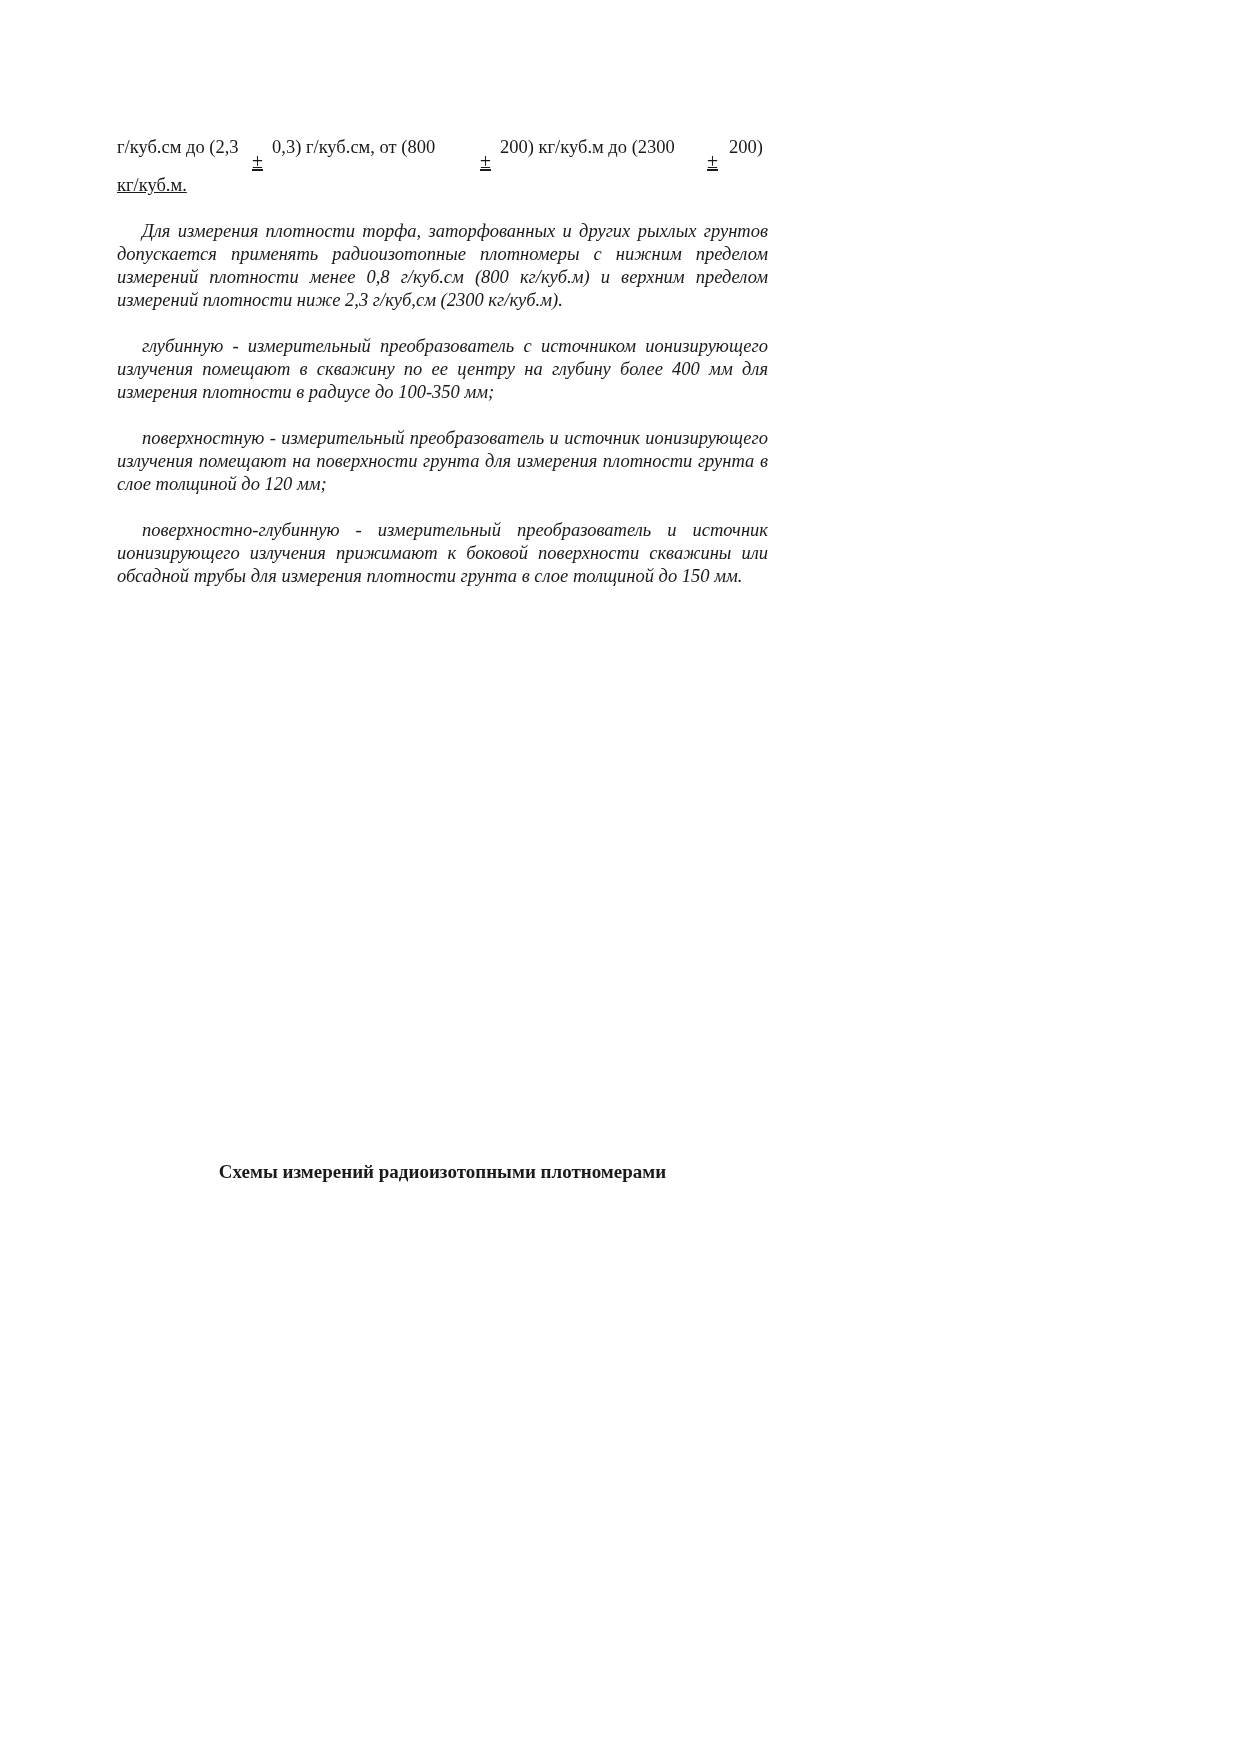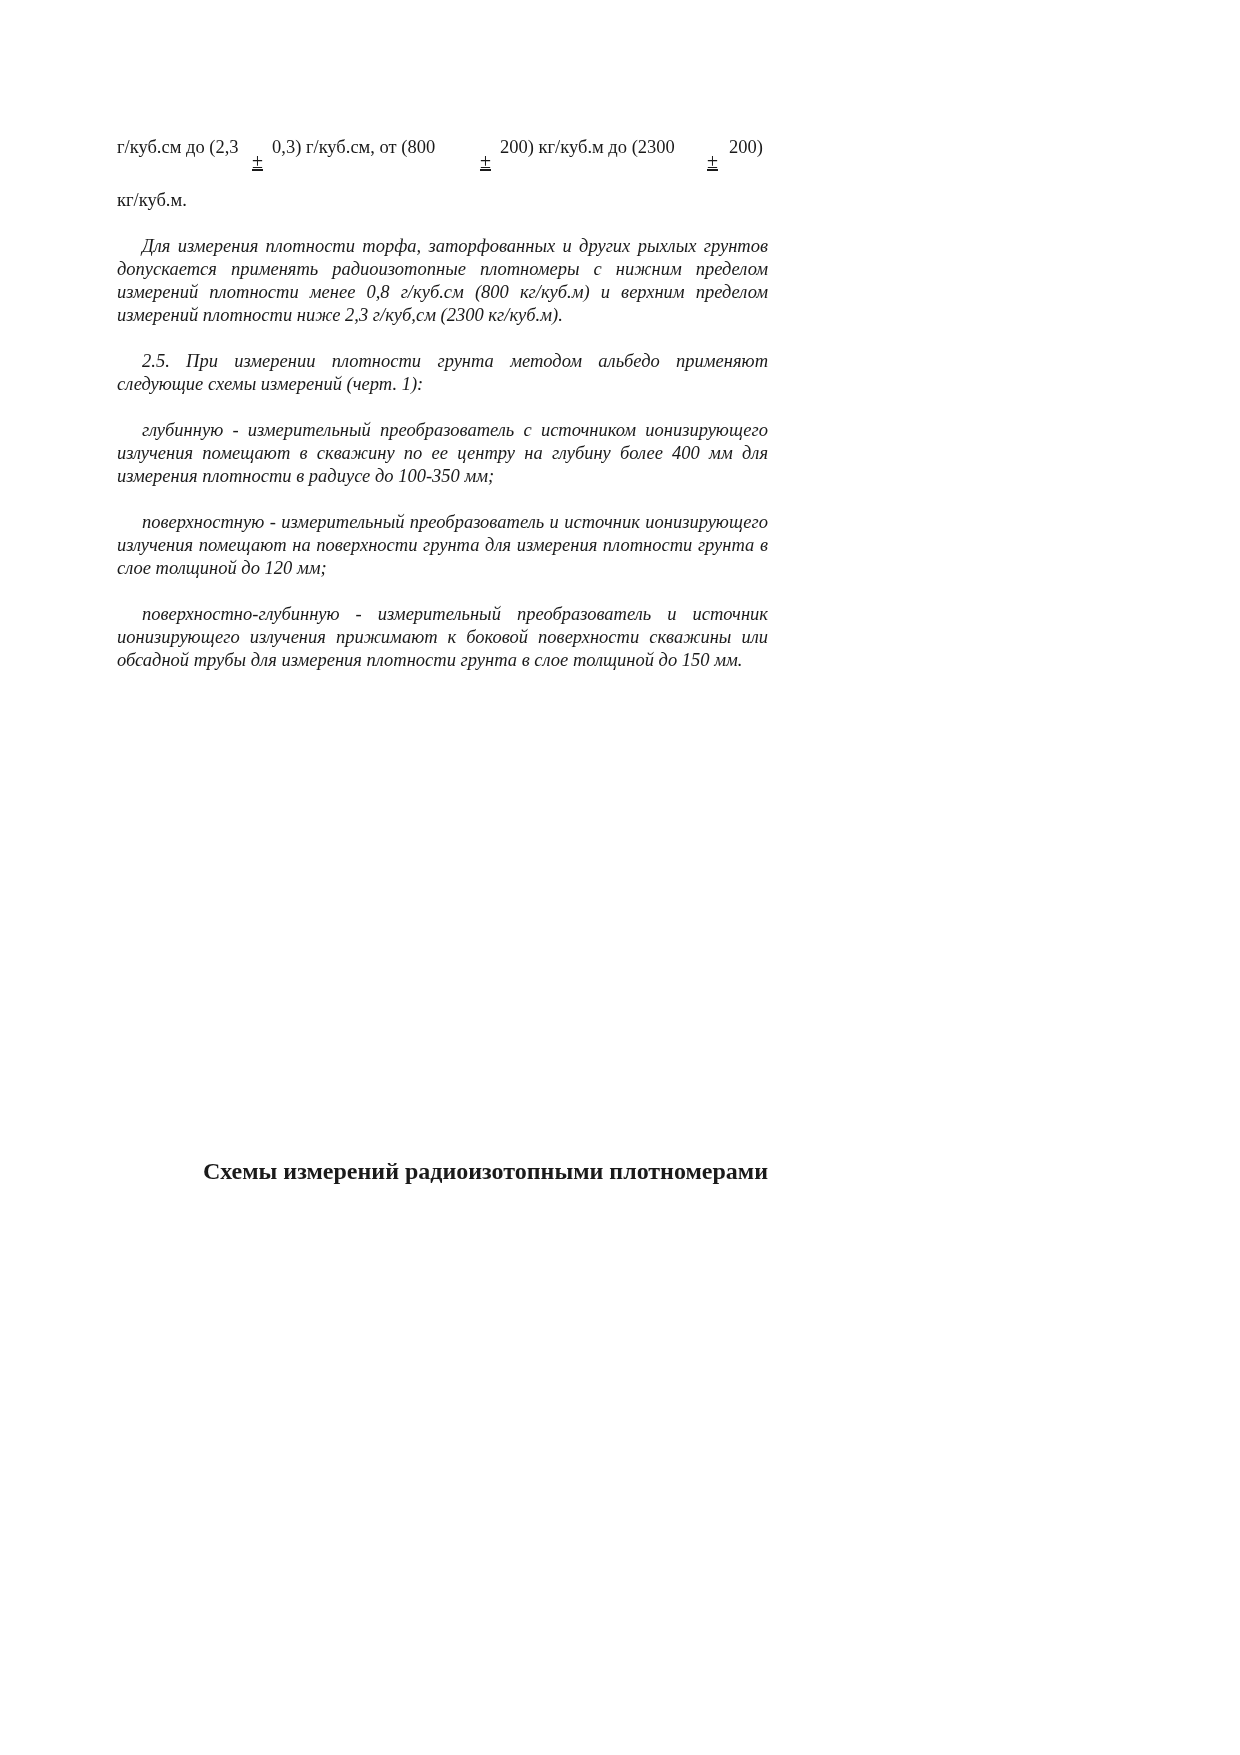--- a/index.html
+++ b/index.html
@@ -35,62 +35,62 @@
       top: 0;
     }
     .pm {
       position: absolute;
       top: 14px;
       font-size: 20px;
       text-decoration: underline;
       text-underline-offset: 1px;
     }
     .after-first {
-      margin-top: 30px;
+      margin-top: 15px;
+      text-decoration: underline;
     }
     p {
       margin: 0;
       text-align: justify;
       text-indent: 25px;
     }
     .p-noindent {
       text-indent: 0;
     }
     .para-gap {
       margin-top: 23px;
       font-style: italic;
     }
     .caption {
       position: absolute;
       left: 117px;
       top: 1160px;
       width: 651px;
-      text-align: right;
+      text-align: center;
       font-weight: bold;
-      font-size: 24px;
+      font-size: 19px;
       line-height: 23px;
     }
   </style>
 </head>
 <body>
 
 <div class="page">
   <div class="line-first">
     <span class="seg" style="left:0px;">г/куб.см до (2,3</span>
     <span class="pm" style="left:135px;">±</span>
     <span class="seg" style="left:155px;">0,3) г/куб.см, от (800</span>
     <span class="pm" style="left:363px;">±</span>
     <span class="seg" style="left:383px;">200) кг/куб.м до (2300</span>
     <span class="pm" style="left:590px;">±</span>
     <span class="seg" style="left:612px;">200)</span>
   </div>
   <p class="p-noindent after-first">кг/куб.м.</p>
 
   <p class="para-gap">Для измерения плотности торфа, заторфованных и других рыхлых грунтов допускается применять радиоизотопные плотномеры с нижним пределом измерений плотности менее 0,8 г/куб.см (800 кг/куб.м) и верхним пределом измерений плотности ниже 2,3 г/куб,см (2300 кг/куб.м).</p>
-  <p class="para-gap">2.5. При измерении плотности грунта методом альбедо применяют следующие схемы измерений (черт. 1):</p>
   <p class="para-gap">глубинную - измерительный преобразователь с источником ионизирующего излучения помещают в скважину по ее центру на глубину более 400 мм для измерения плотности в радиусе до 100-350 мм;</p>
   <p class="para-gap">поверхностную - измерительный преобразователь и источник ионизирующего излучения помещают на поверхности грунта для измерения плотности грунта в слое толщиной до 120 мм;</p>
   <p class="para-gap">поверхностно-глубинную - измерительный преобразователь и источник ионизирующего излучения прижимают к боковой поверхности скважины или обсадной трубы для измерения плотности грунта в слое толщиной до 150 мм.</p>
 </div>
 
 <div class="caption">
   <div>Схемы измерений радиоизотопными плотномерами</div>
 </div>
 
 </body></html>

